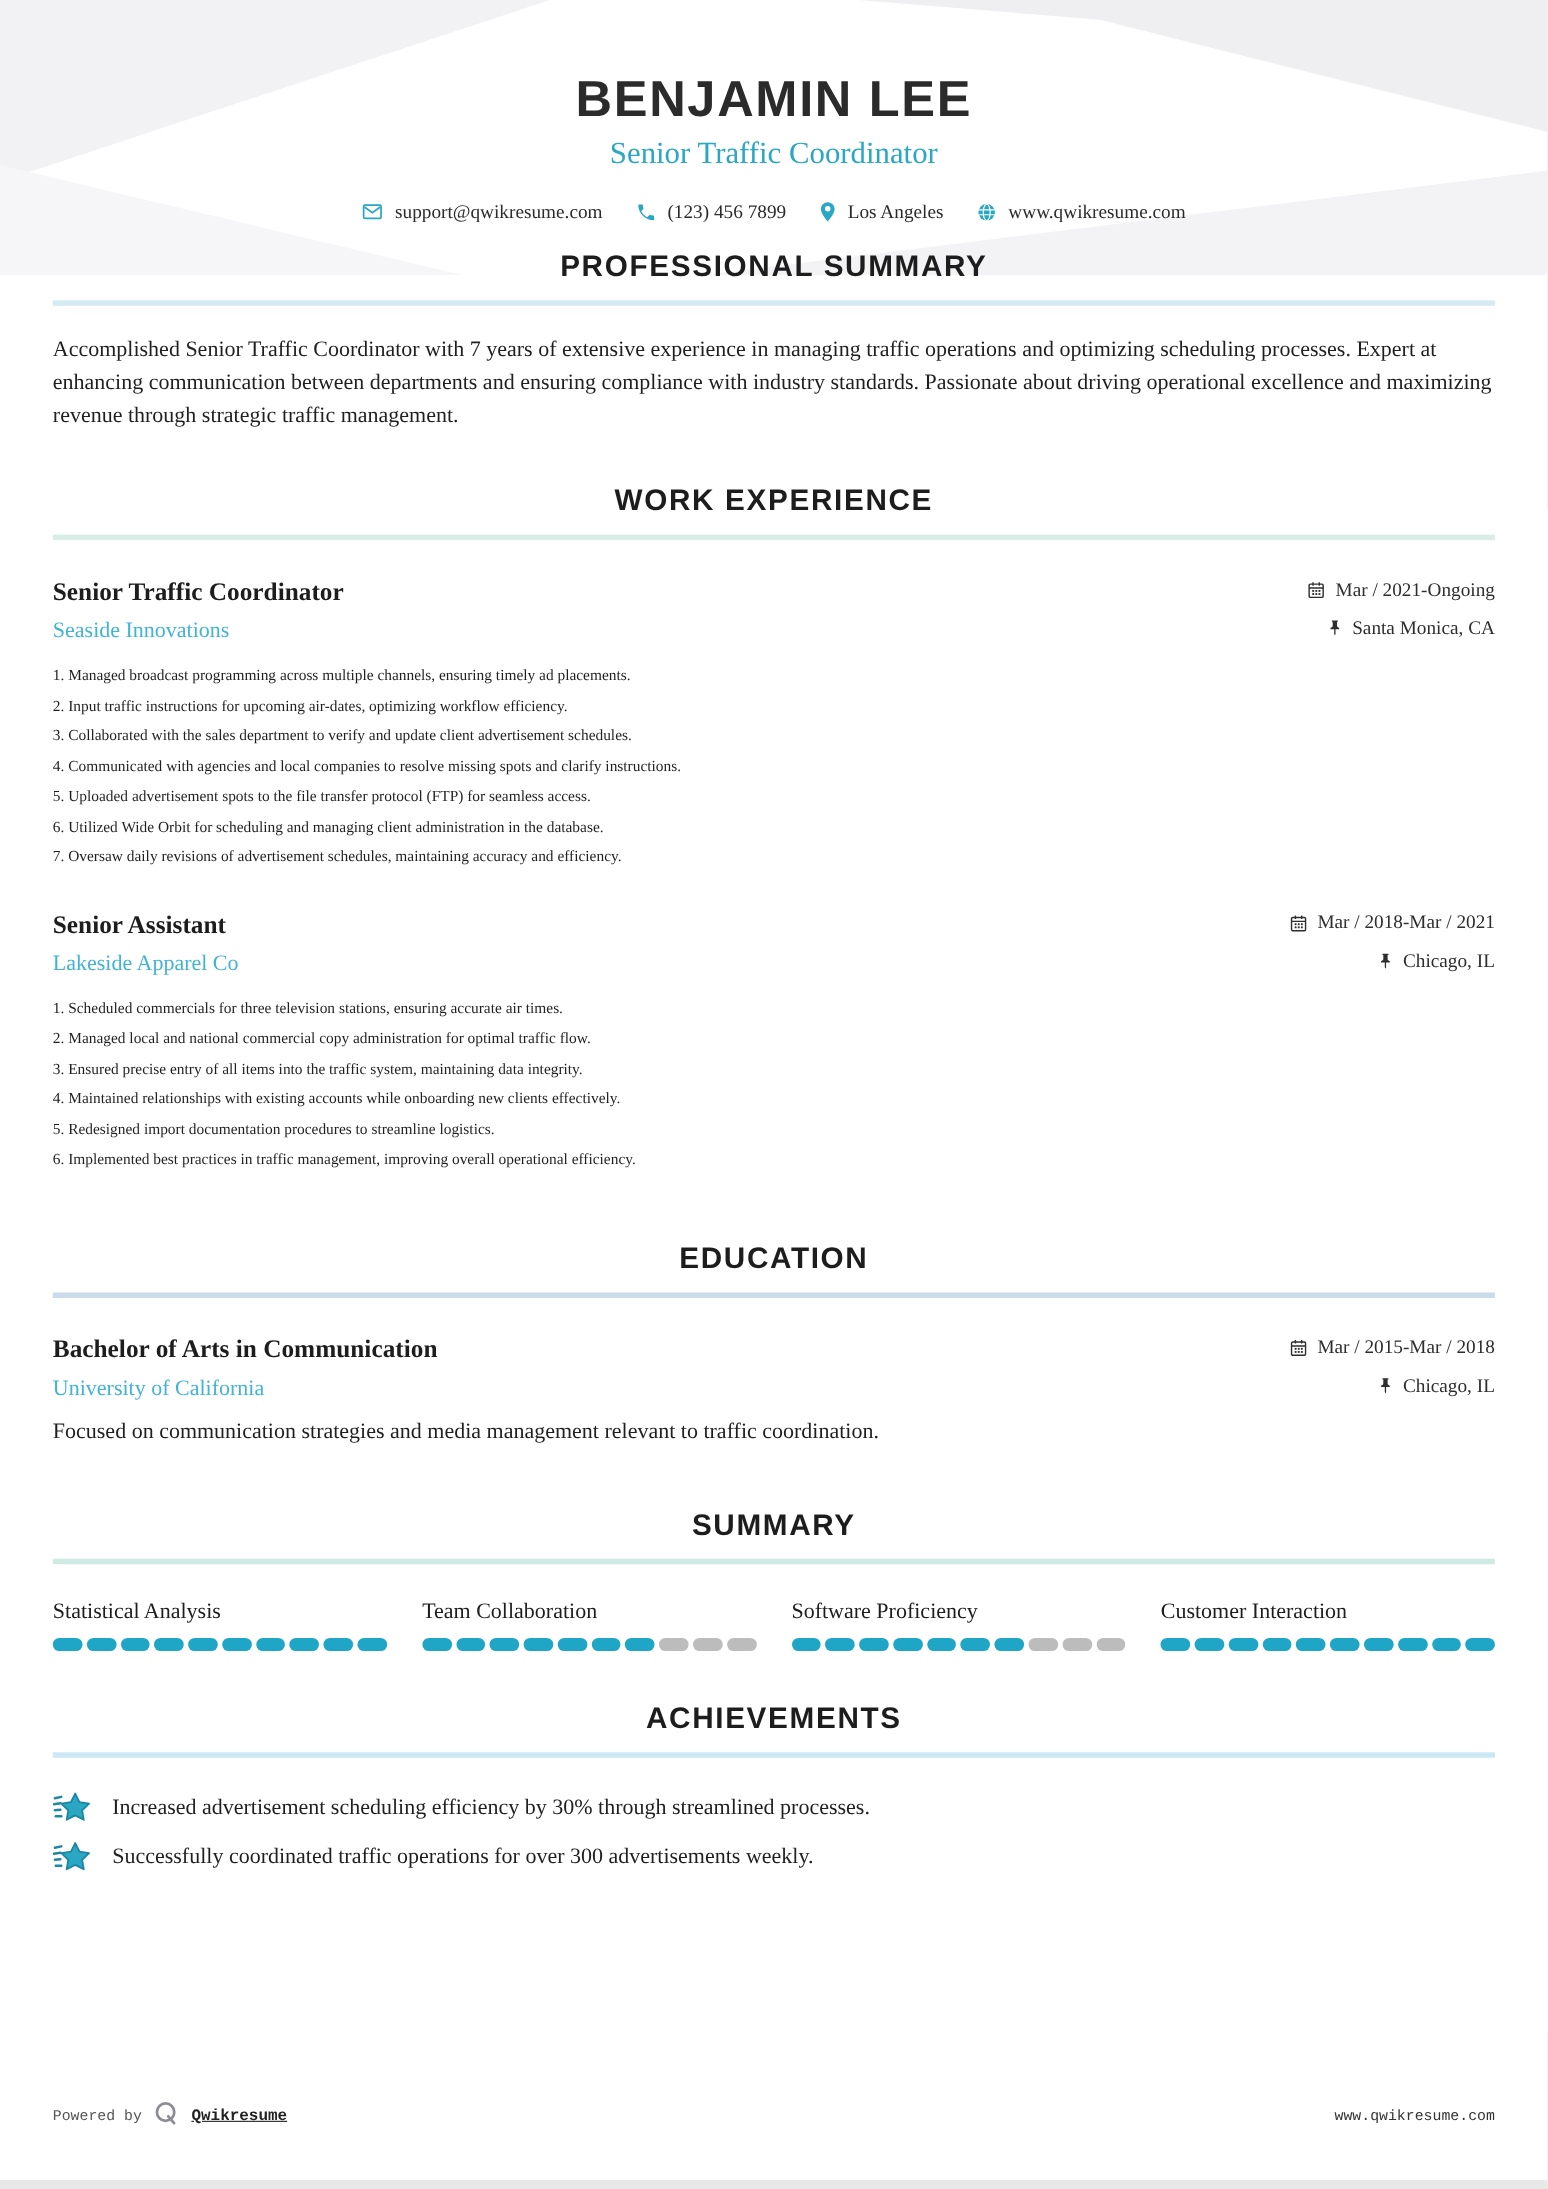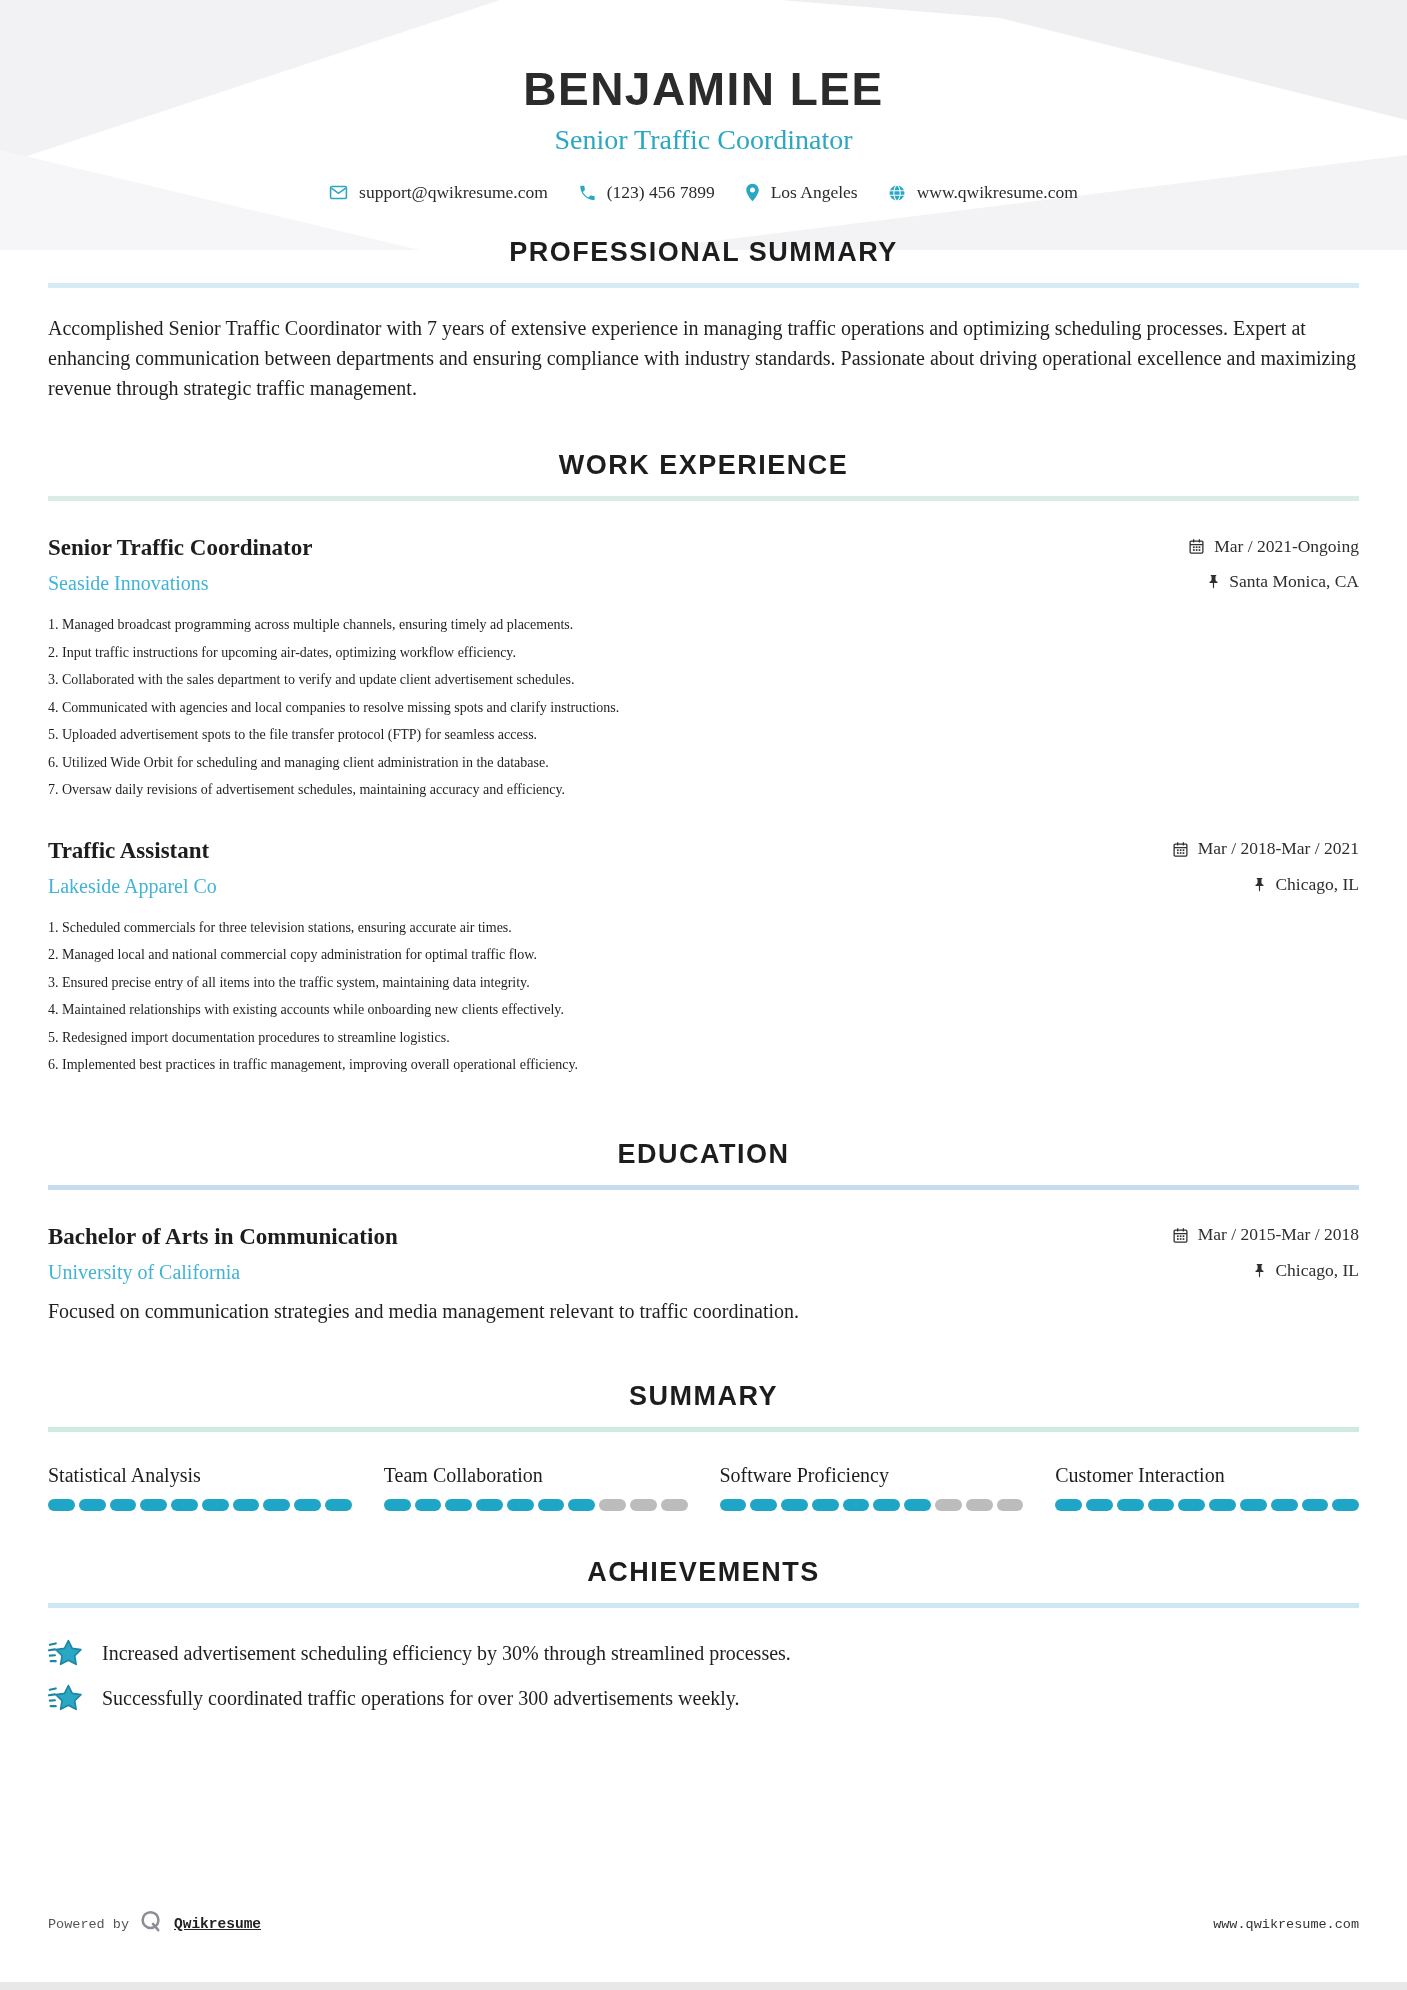--- a/index.html
+++ b/index.html
@@ -46,21 +46,21 @@
     font-family:"Liberation Sans", sans-serif;
     font-size:27px; font-weight:700; letter-spacing:1.5px; color:#1d1d1d;
   }
   .rule { height:5px; margin-top:15px; }
   .rule-summary { background:#d6eaf4; }
   .rule-work { background:#d9ece5; }
   .rule-education { background:#c9dcec; }
   .rule-skills { background:#cfeae3; }
   .rule-achievements { background:#cbe8f4; }
 
-  .summary-section { margin-top:34px; }
+  .summary-section { margin-top:24px; }
   .summary-text { margin-top:25px; font-size:20px; line-height:30px; color:#1f1f1f; }
 
   .work-section { margin-top:47px; }
   .job { margin-top:34px; }
   .job-head { display:flex; justify-content:space-between; align-items:baseline; }
   .job-title { font-size:23px; font-weight:700; color:#1d1d1d; }
   .job-company { font-size:20px; color:var(--accent-light); margin-top:11px; }
   .meta { display:flex; align-items:center; justify-content:flex-end; gap:9px; font-size:17.5px; color:#2e2e2e; }
   .meta svg { display:block; }
   .job-sub { display:flex; justify-content:space-between; align-items:baseline; }
@@ -202,21 +202,21 @@
             <li>Collaborated with the sales department to verify and update client advertisement schedules.</li>
             <li>Communicated with agencies and local companies to resolve missing spots and clarify instructions.</li>
             <li>Uploaded advertisement spots to the file transfer protocol (FTP) for seamless access.</li>
             <li>Utilized Wide Orbit for scheduling and managing client administration in the database.</li>
             <li>Oversaw daily revisions of advertisement schedules, maintaining accuracy and efficiency.</li>
           </ol>
         </div>
 
         <div class="job">
           <div class="job-head">
-            <span class="job-title">Traffic Assistant</span>
+            <span class="job-title">Senior Assistant</span>
             <span class="meta">
               <span>
                 <svg width="17" height="18" viewBox="0 0 24 24">
                   <g fill="none" stroke="#2e2e2e" stroke-width="1.8">
                     <rect x="3" y="5" width="18" height="17" rx="1.5"></rect>
                     <path d="M3 10h18M8 2.5V7M16 2.5V7"></path>
                   </g>
                   <g fill="#2e2e2e">
                     <rect x="7" y="12.5" width="2.4" height="2.4"></rect>
                     <rect x="11" y="12.5" width="2.4" height="2.4"></rect>

